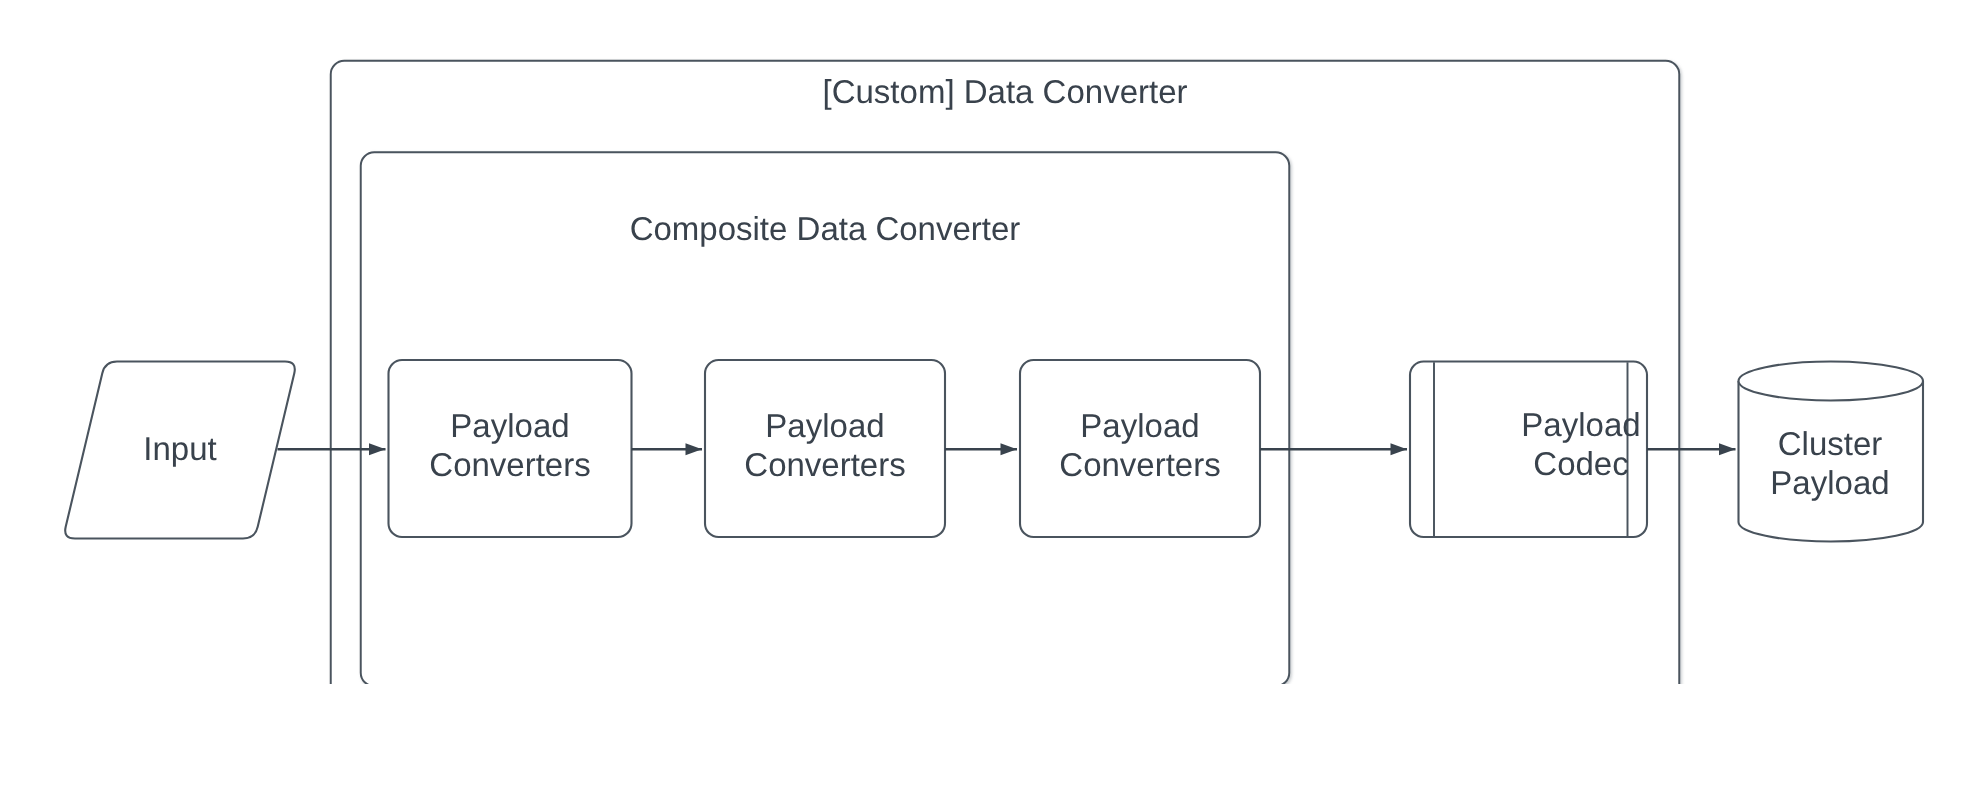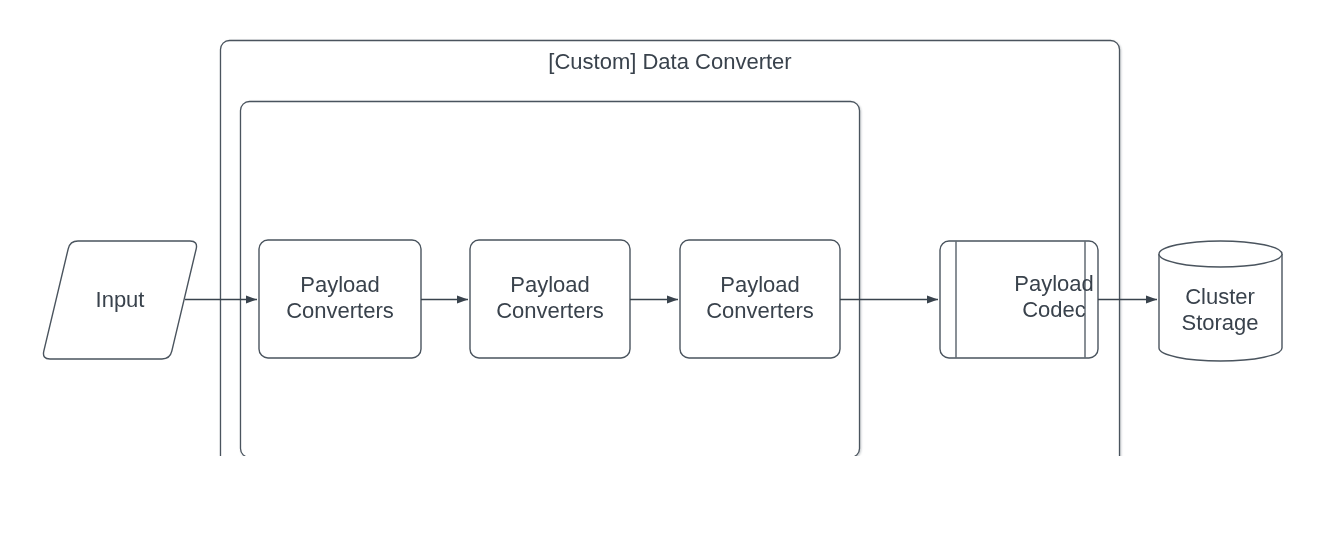--- a/index.html
+++ b/index.html
@@ -87,26 +87,27 @@
 
     <line class="edge" x1="185" y1="299.5" x2="257" y2="299.5" marker-end="url(#arrow)"></line>
     <line class="edge" x1="421" y1="299.5" x2="468" y2="299.5" marker-end="url(#arrow)"></line>
     <line class="edge" x1="630" y1="299.5" x2="678" y2="299.5" marker-end="url(#arrow)"></line>
     <line class="edge" x1="840" y1="299.5" x2="938" y2="299.5" marker-end="url(#arrow)"></line>
     <line class="edge" x1="1098" y1="299.5" x2="1157" y2="299.5" marker-end="url(#arrow)"></line>
   </svg>
 
   <div class="label nowrap" style="left:670px; top:62px;">[Custom] Data Converter</div>
 
+  <div class="label nowrap" style="left:550px; top:153px;">Composite Data Converter</div>
 
   <div class="label nowrap" style="left:120px; top:300px;">Input</div>
 
   <div class="label" style="left:340px; top:298px; width:150px;">Payload Converters</div>
 
   <div class="label" style="left:550px; top:298px; width:150px;">Payload Converters</div>
 
   <div class="label" style="left:760px; top:298px; width:150px;">Payload Converters</div>
 
   <div class="label" style="left:1054px; top:297px; width:120px;">Payload Codec</div>
 
-  <div class="label" style="left:1220px; top:310px; width:115px;">Cluster Storage</div>
+  <div class="label" style="left:1220px; top:310px; width:115px;">Cluster Payload</div>
 
 </div>
 
 </body></html>

